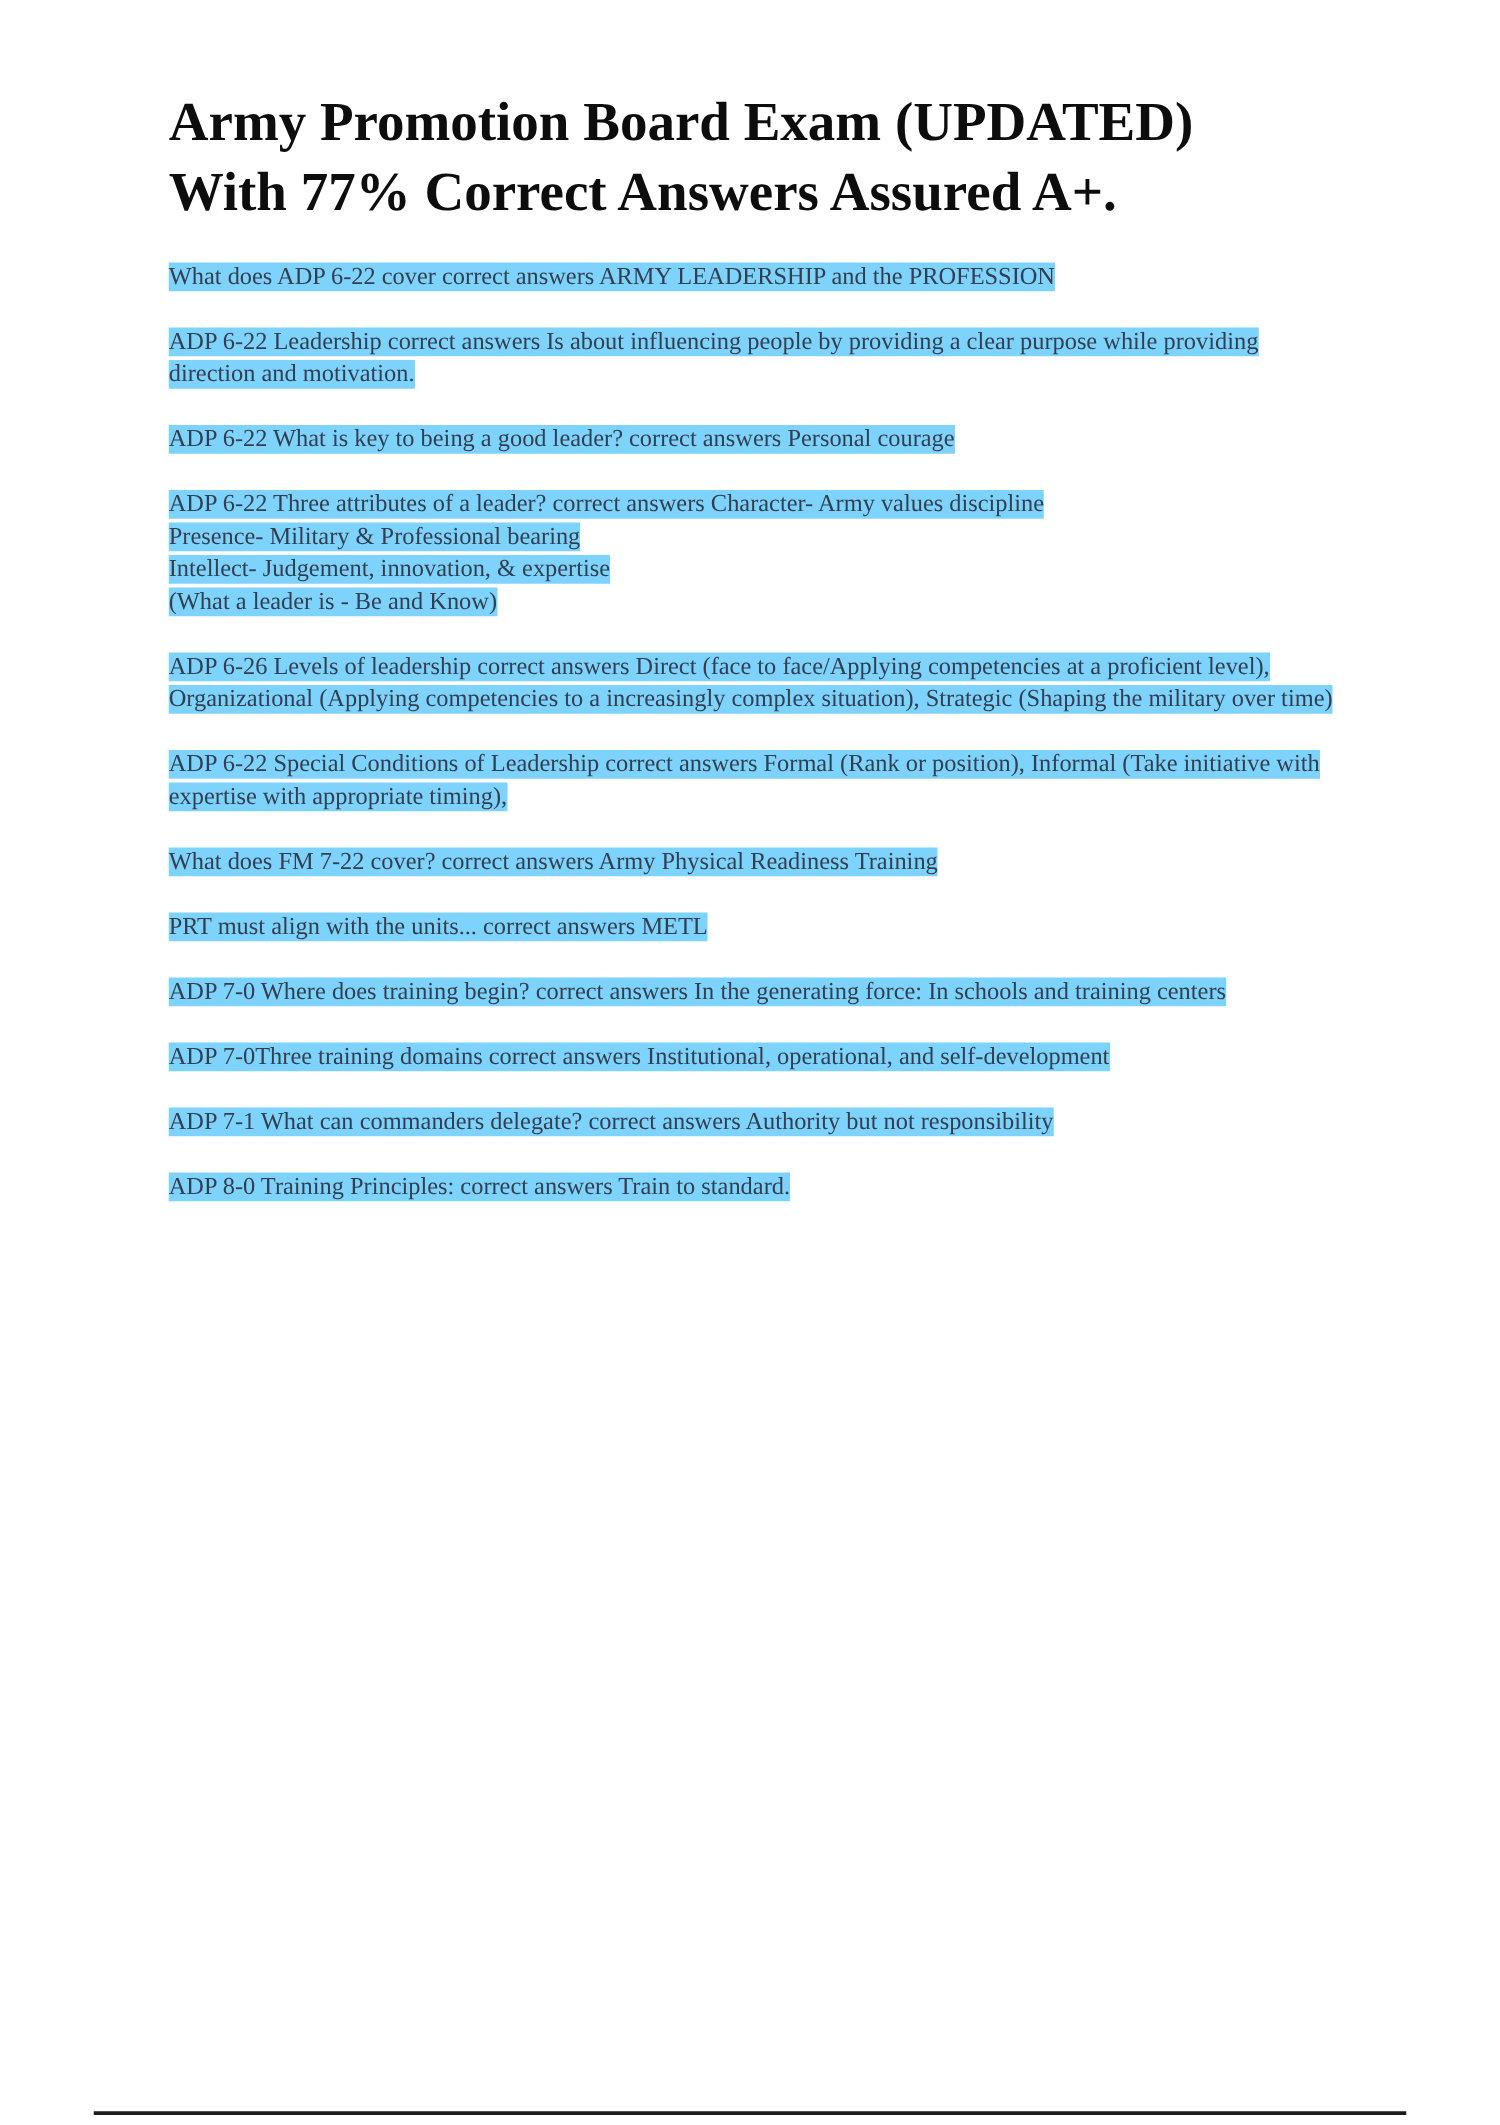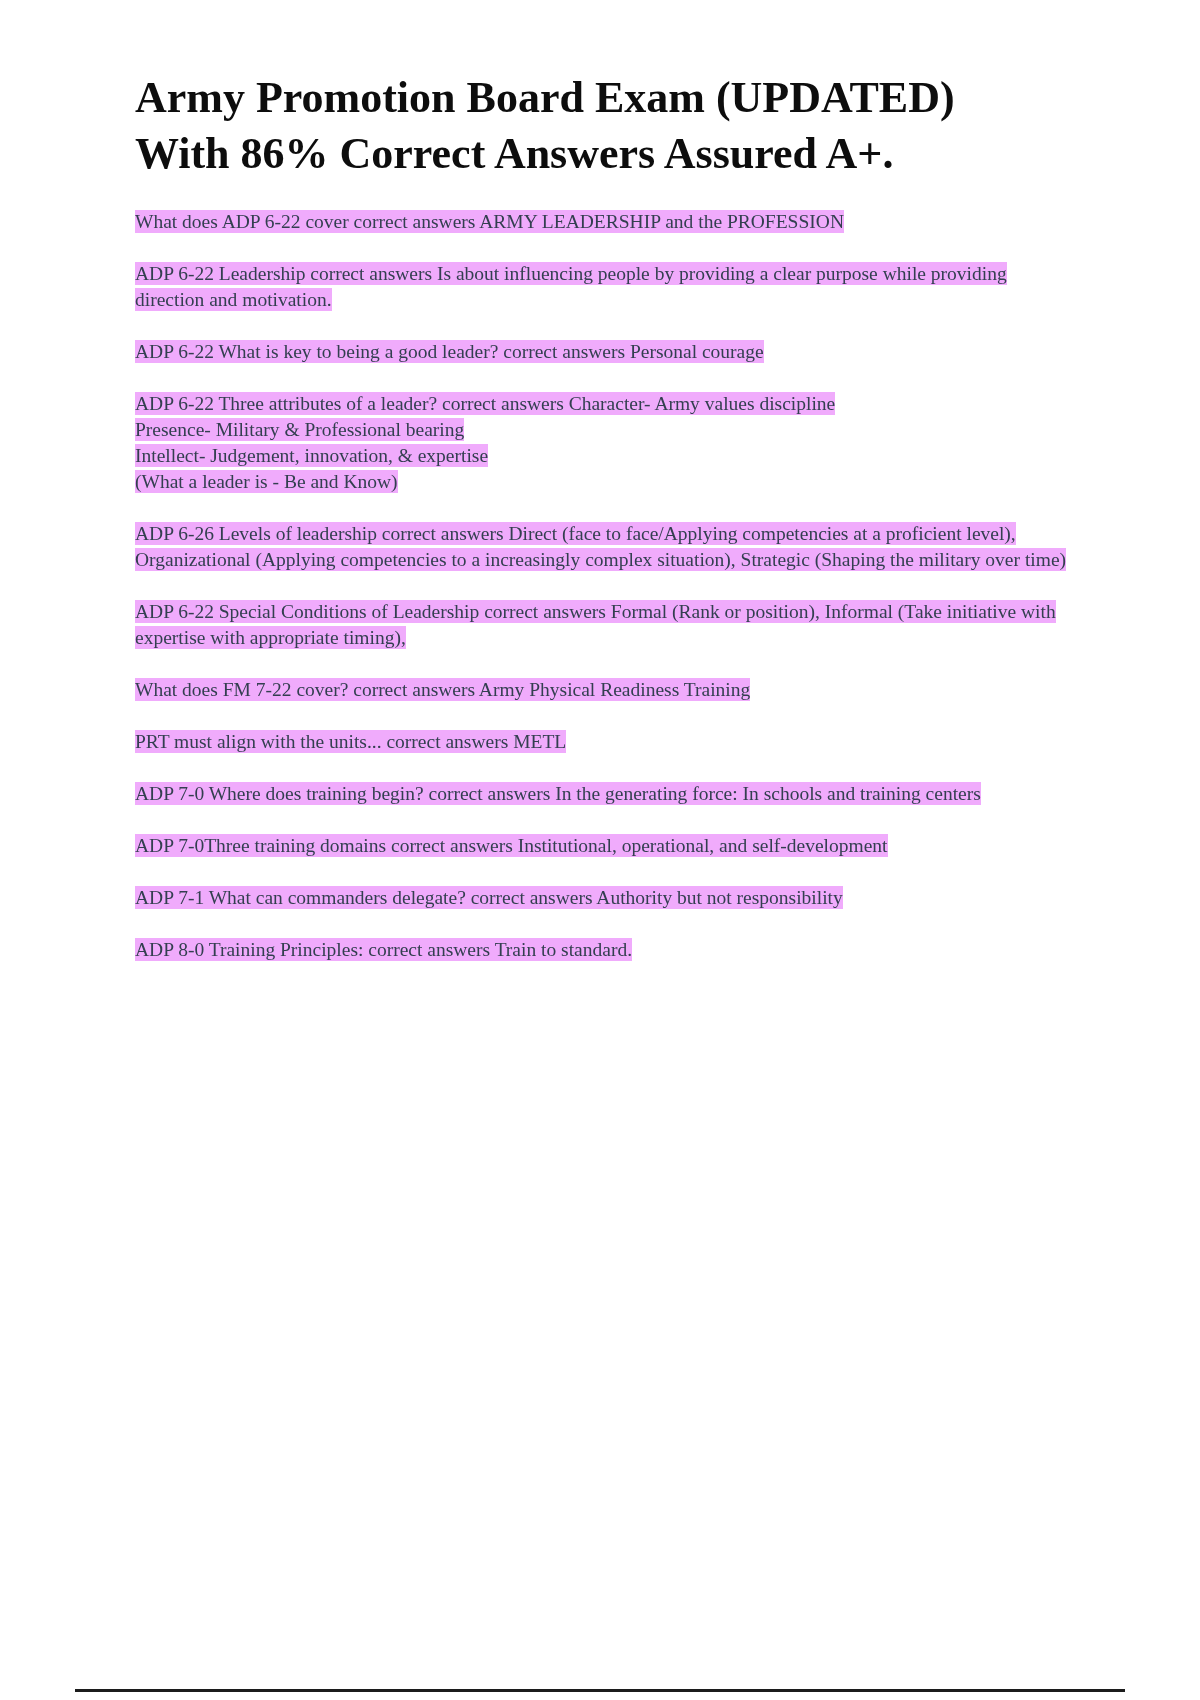--- a/index.html
+++ b/index.html
@@ -39,21 +39,21 @@
 
   .para {
     font-size: 19.5px;
     line-height: 26px;
     color: #333f50;
     margin-bottom: 26px;
   }
 
   .para .hl {
     white-space: pre-line;
-    background: #f0abfc;
+    background: #7dd3fc;
     padding: 1px 0;
     -webkit-box-decoration-break: clone;
     box-decoration-break: clone;
   }
 
   .bottom-divider {
     position: absolute;
     left: 75px;
     right: 75px;
     bottom: 8px;
@@ -61,21 +61,21 @@
     height: 0;
   }
 </style>
 </head>
 <body>
 
 <div class="page">
   <div class="content">
 
     <h1 class="doc-title">Army Promotion Board Exam (UPDATED)
-With 86% Correct Answers Assured A+.</h1>
+With 77% Correct Answers Assured A+.</h1>
 
     <div class="paragraphs">
       <p class="para"><span class="hl">What does ADP 6-22 cover correct answers ARMY LEADERSHIP and the PROFESSION</span></p>
       <p class="para"><span class="hl">ADP 6-22 Leadership correct answers Is about influencing people by providing a clear purpose while providing direction and motivation.</span></p>
       <p class="para"><span class="hl">ADP 6-22 What is key to being a good leader? correct answers Personal courage</span></p>
       <p class="para"><span class="hl">ADP 6-22 Three attributes of a leader? correct answers Character- Army values discipline
 Presence- Military &amp; Professional bearing
 Intellect- Judgement, innovation, &amp; expertise
 (What a leader is - Be and Know)</span></p>
       <p class="para"><span class="hl">ADP 6-26 Levels of leadership correct answers Direct (face to face/Applying competencies at a proficient level), Organizational (Applying competencies to a increasingly complex situation), Strategic (Shaping the military over time)</span></p>

